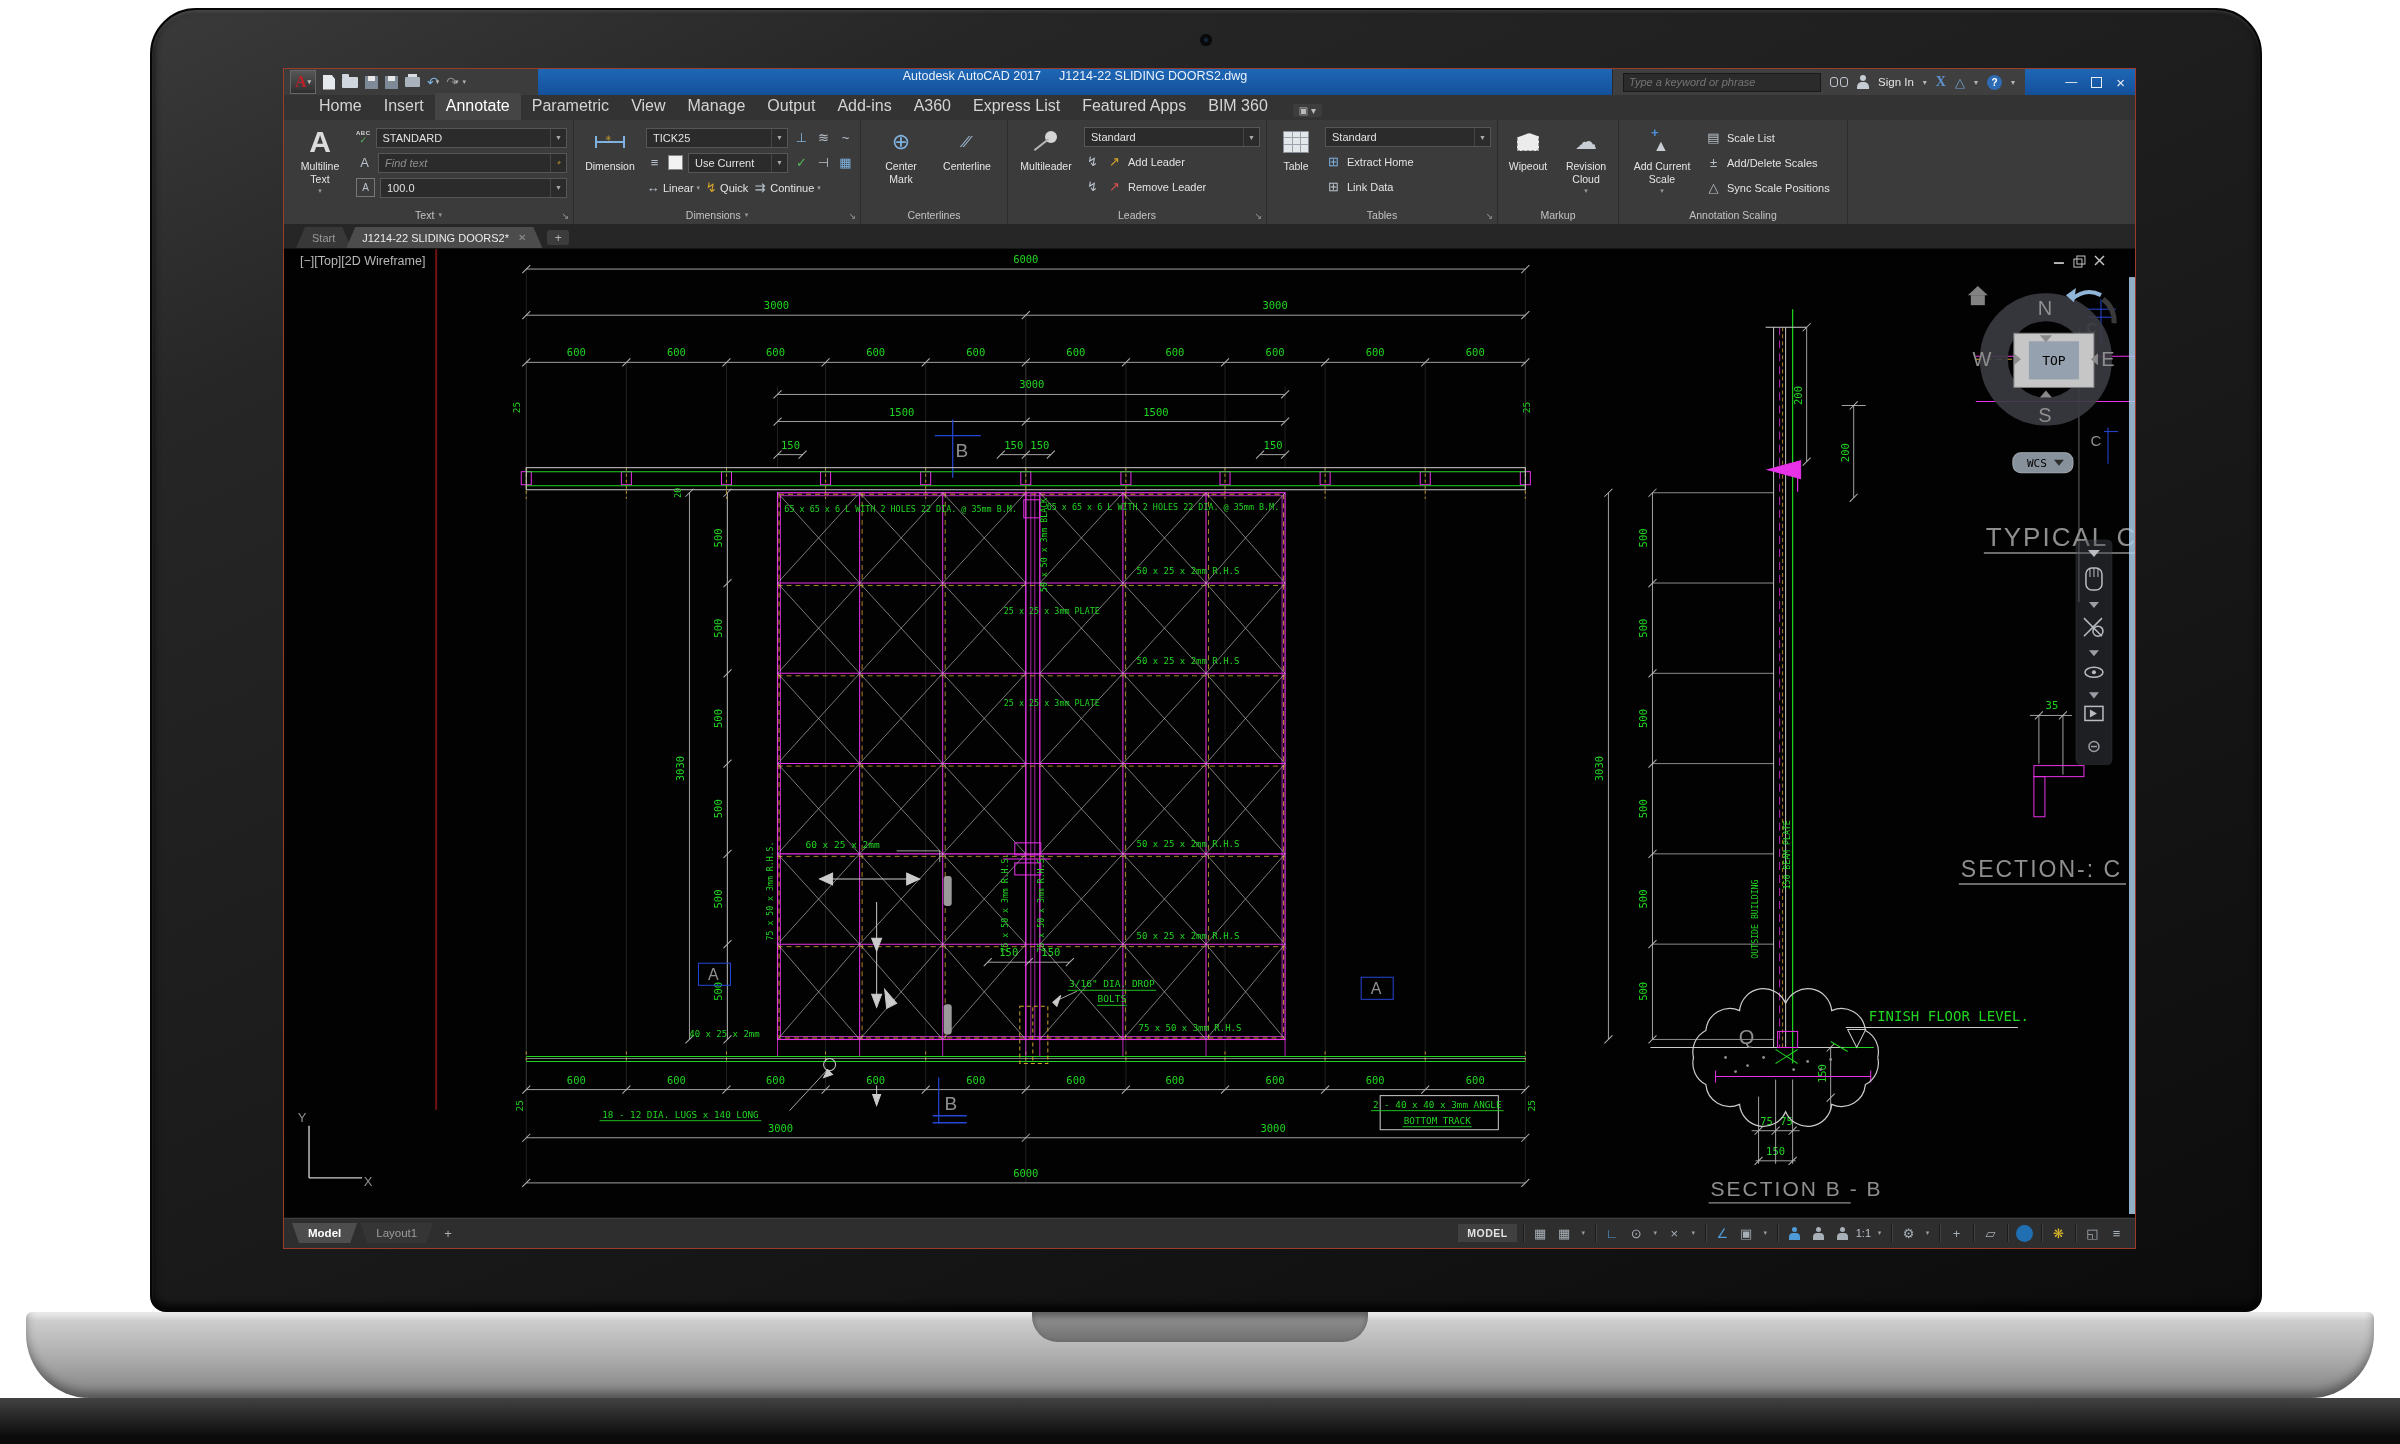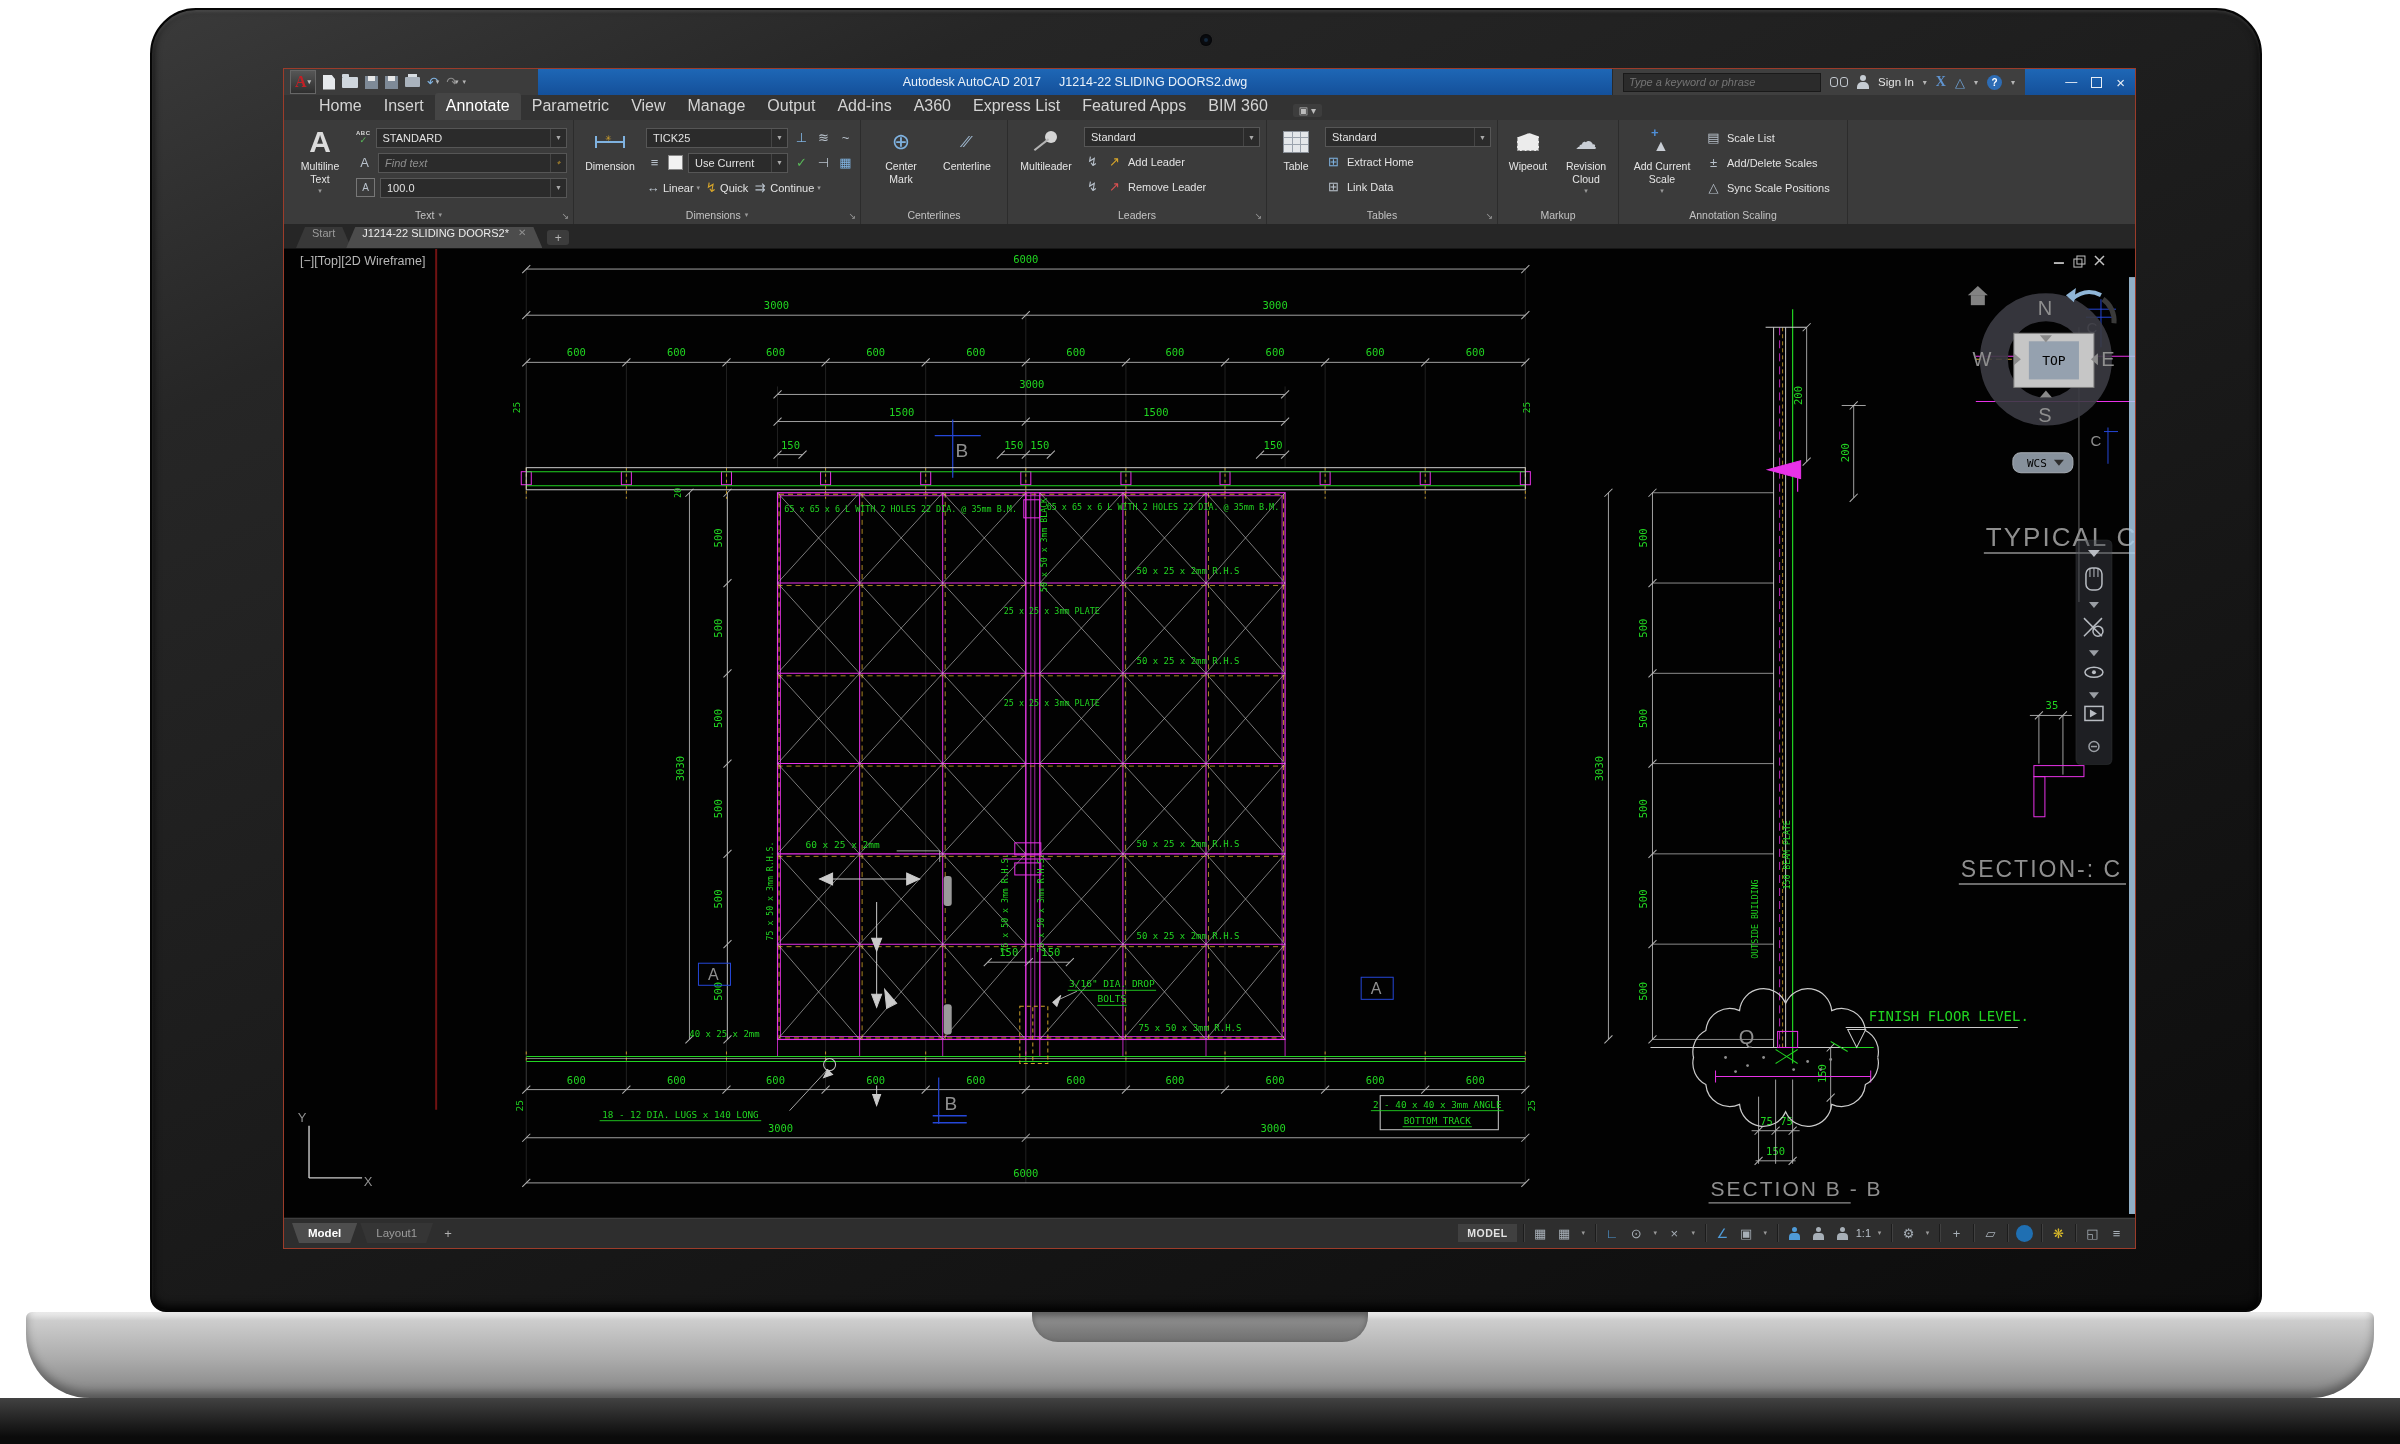--- a/index.html
+++ b/index.html
@@ -33,21 +33,21 @@
   .qi{display:inline-flex;align-items:center;justify-content:center;height:18px;}
   .i-page{width:12px;height:15px;background:#e6e9ec;clip-path:polygon(0 0,70% 0,100% 30%,100% 100%,0 100%);}
   .i-folder{width:16px;height:11px;background:#cfd6dd;border-radius:1px;position:relative;}
   .i-folder::before{content:"";position:absolute;left:0;top:-3px;width:7px;height:3px;background:#cfd6dd;border-radius:1px 1px 0 0;}
   .i-save{width:13px;height:13px;background:#7e8a97;position:relative;}
   .i-save::after{content:"";position:absolute;left:3px;top:0;width:7px;height:5px;background:#e8e8e8;}
   .i-print{width:15px;height:10px;background:#aab3bd;border-radius:1px;position:relative;}
   .i-print::before{content:"";position:absolute;left:3px;top:-3px;width:9px;height:3px;background:#d8dde2;}
   .glyph{font-size:14px;line-height:1;}
   .mini-dd{font-size:7px;color:#b5b5b5;margin-left:-3px;}
-  .title-center{flex:1;color:#eaf1f8;font-size:12.5px;display:flex;align-items:center;justify-content:center;
+  .title-center{flex:1;color:#eaf1f8;font-size:12.5px;display:flex;justify-content:center;
     white-space:nowrap;overflow:hidden;gap:18px;}
   .infocenter{background:#3f3f3f;border-left:1px solid #2a2a2a;display:flex;align-items:center;gap:9px;padding:0 10px;flex:none;}
   .search{width:186px;height:17px;background:#2b2b2b;border:1px solid #191919;color:#979797;
     font-style:italic;font-size:11px;padding:0 5px;}
   .i-binoc{position:relative;width:18px;height:10px;}
   .i-binoc::before,.i-binoc::after{content:"";position:absolute;top:0;width:8px;height:10px;border:1.5px solid #c3c9d0;border-radius:3px;box-sizing:border-box;}
   .i-binoc::before{left:0}.i-binoc::after{right:0}
   .i-person{position:relative;width:12px;height:14px;}
   .i-person::before{content:"";position:absolute;left:3px;top:0;width:6px;height:6px;border-radius:50%;background:#c6ccd3;}
   .i-person::after{content:"";position:absolute;left:0;top:7px;width:12px;height:7px;border-radius:5px 5px 0 0;background:#c6ccd3;}
@@ -100,21 +100,21 @@
   .i-table{width:24px;height:20px;background:#e4e7ea;border:1px solid #8a9098;
     background-image:linear-gradient(#9aa2ac 0 0),linear-gradient(#9aa2ac 0 0),linear-gradient(#9aa2ac 0 0),linear-gradient(#9aa2ac 0 0);
     background-size:1px 100%,1px 100%,100% 1px,100% 1px;background-position:8px 0,16px 0,0 5px,0 12px;background-repeat:no-repeat;}
   .i-wipe{width:22px;height:18px;background:#ececec;clip-path:polygon(0 25%,55% 0,100% 20%,100% 100%,0 100%);border:1px dashed #999;box-sizing:border-box;}
   .i-cloud{font-size:22px;color:#c9ced5;line-height:1;}
   .i-scale{position:relative;width:22px;height:26px;}
   .i-scale::before{content:"▲";position:absolute;left:2px;bottom:0;color:#c9ced5;font-size:16px;}
   .i-scale::after{content:"+";position:absolute;left:0;top:-4px;color:#4f8fd8;font-weight:bold;font-size:13px;}
   
   .filetabs{height:24px;background:#262626;display:flex;align-items:flex-end;padding-left:12px;border-bottom:1px solid #161616;flex:none;}
-  .ftab{height:21px;padding:0 16px;display:flex;align-items:flex-start;gap:9px;font-size:11px;color:#9b9b9b;
+  .ftab{height:21px;padding:0 16px;display:flex;align-items:center;gap:9px;font-size:11px;color:#9b9b9b;
     background:#383838;clip-path:polygon(9px 0,calc(100% - 9px) 0,100% 100%,0 100%);margin-right:-5px;white-space:nowrap;}
   .ftab.active{background:#4c4c4c;color:#ececec;z-index:2;}
   .ftab .x{color:#909090;font-size:10px;}
   .addtab{width:22px;height:15px;background:#3c3c3c;border-radius:3px;color:#b5b5b5;display:flex;
     align-items:center;justify-content:center;font-size:12px;margin:0 0 3px 10px;}
   
   .viewportwrap{flex:1;position:relative;background:#020202;overflow:hidden;}
   .vplabel{position:absolute;left:16px;top:5px;color:#b8b8b8;font-size:12.5px;z-index:5;}
   #cad{position:absolute;inset:0;width:100%;height:100%;}
   

